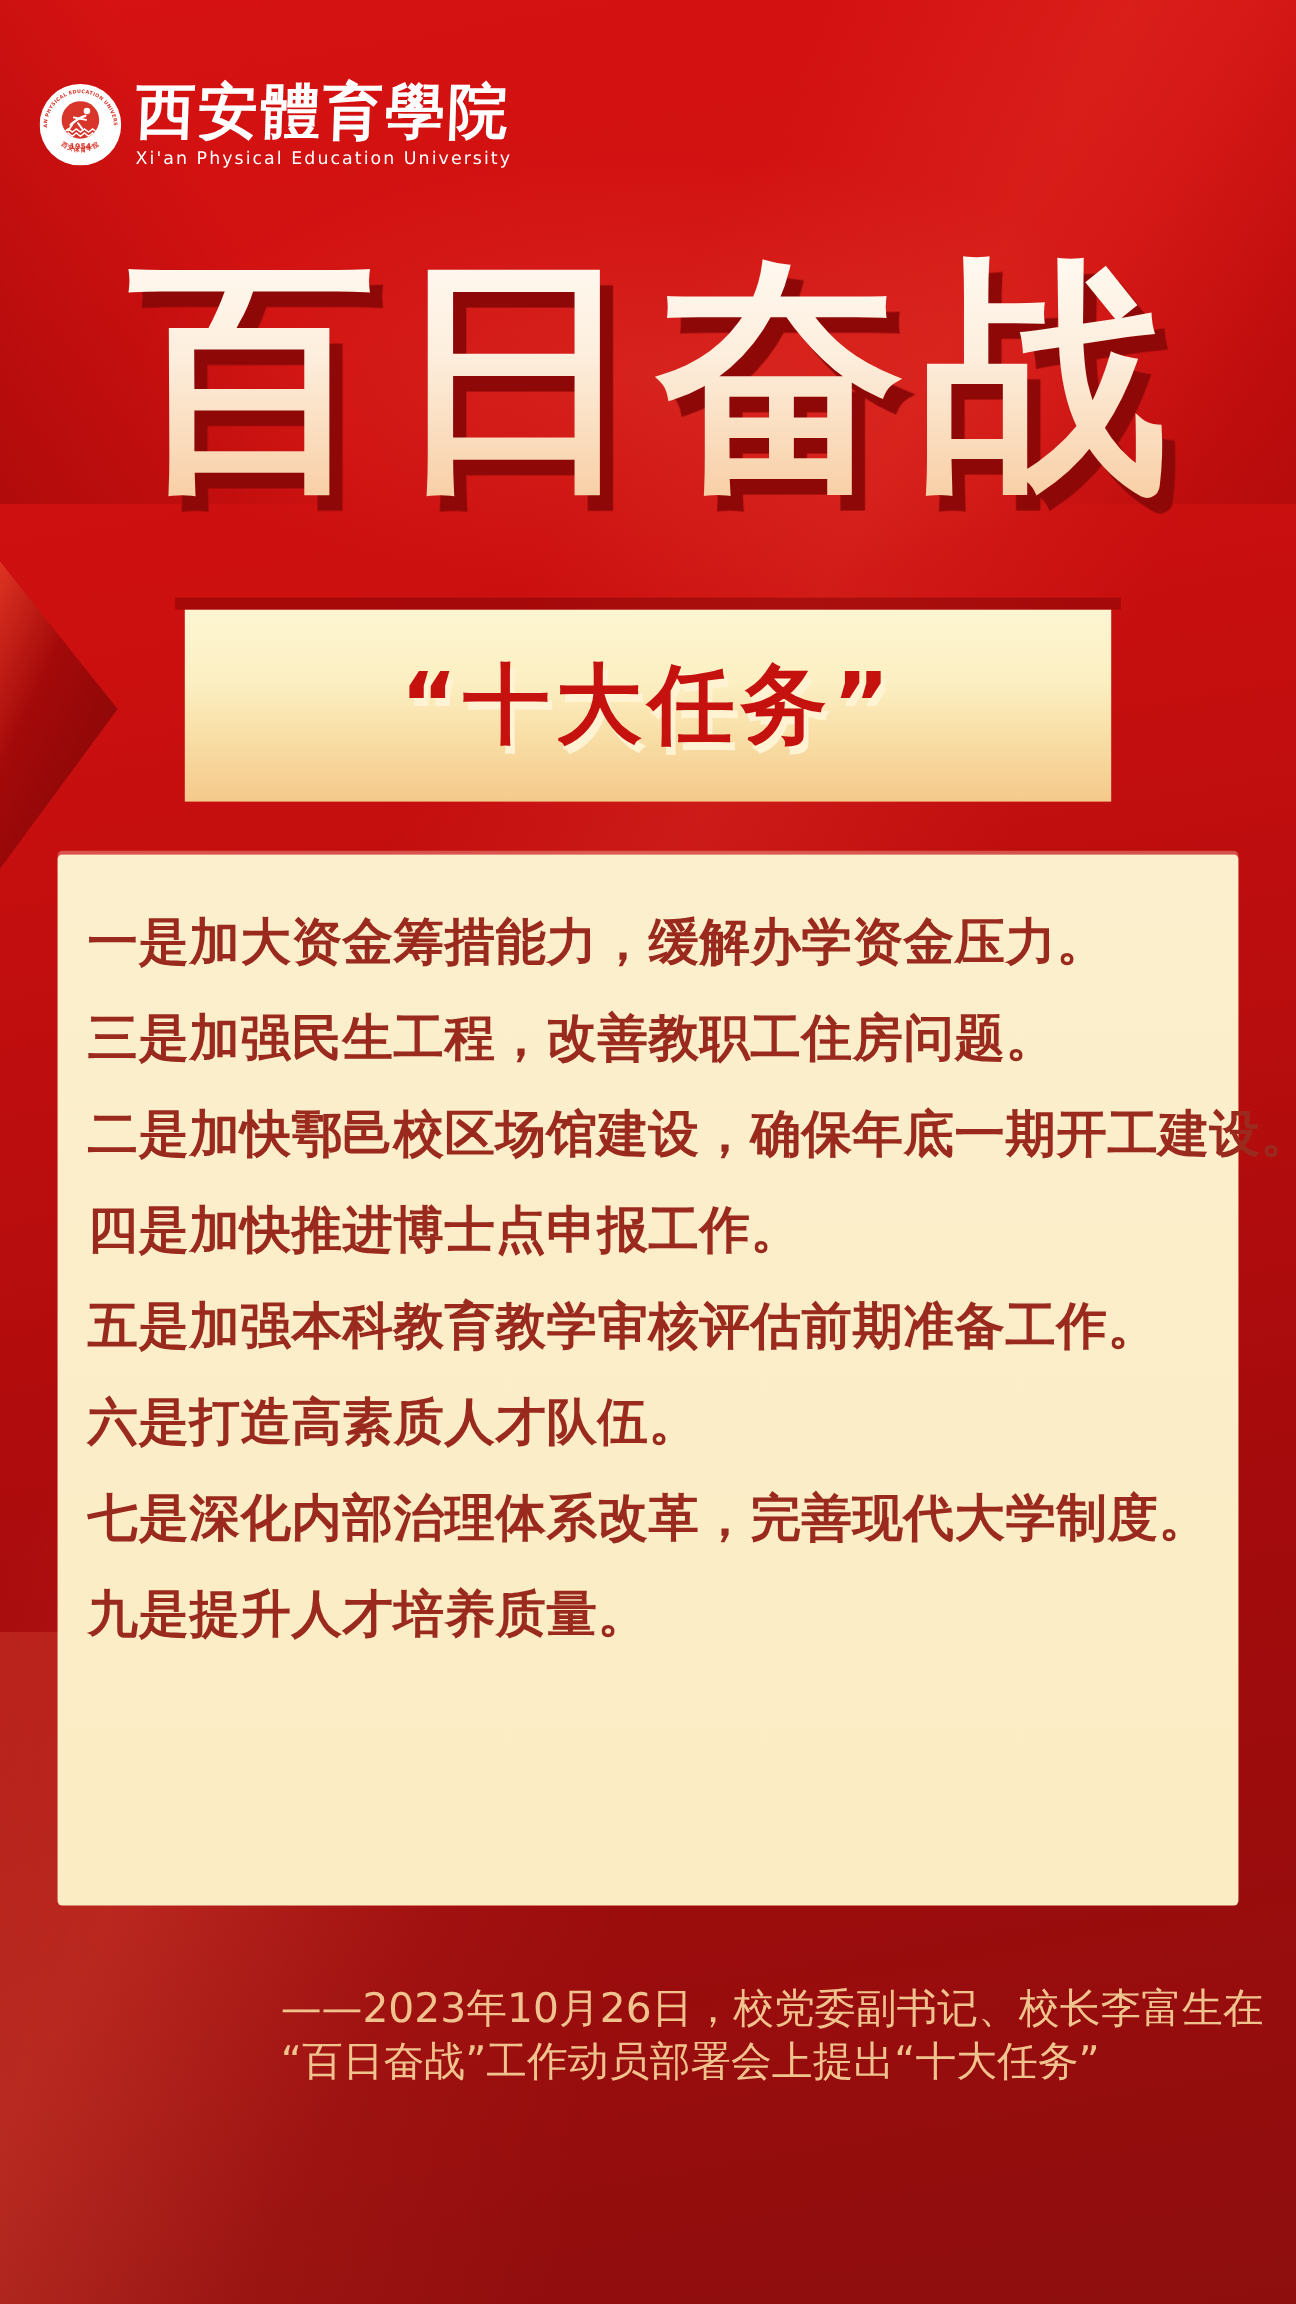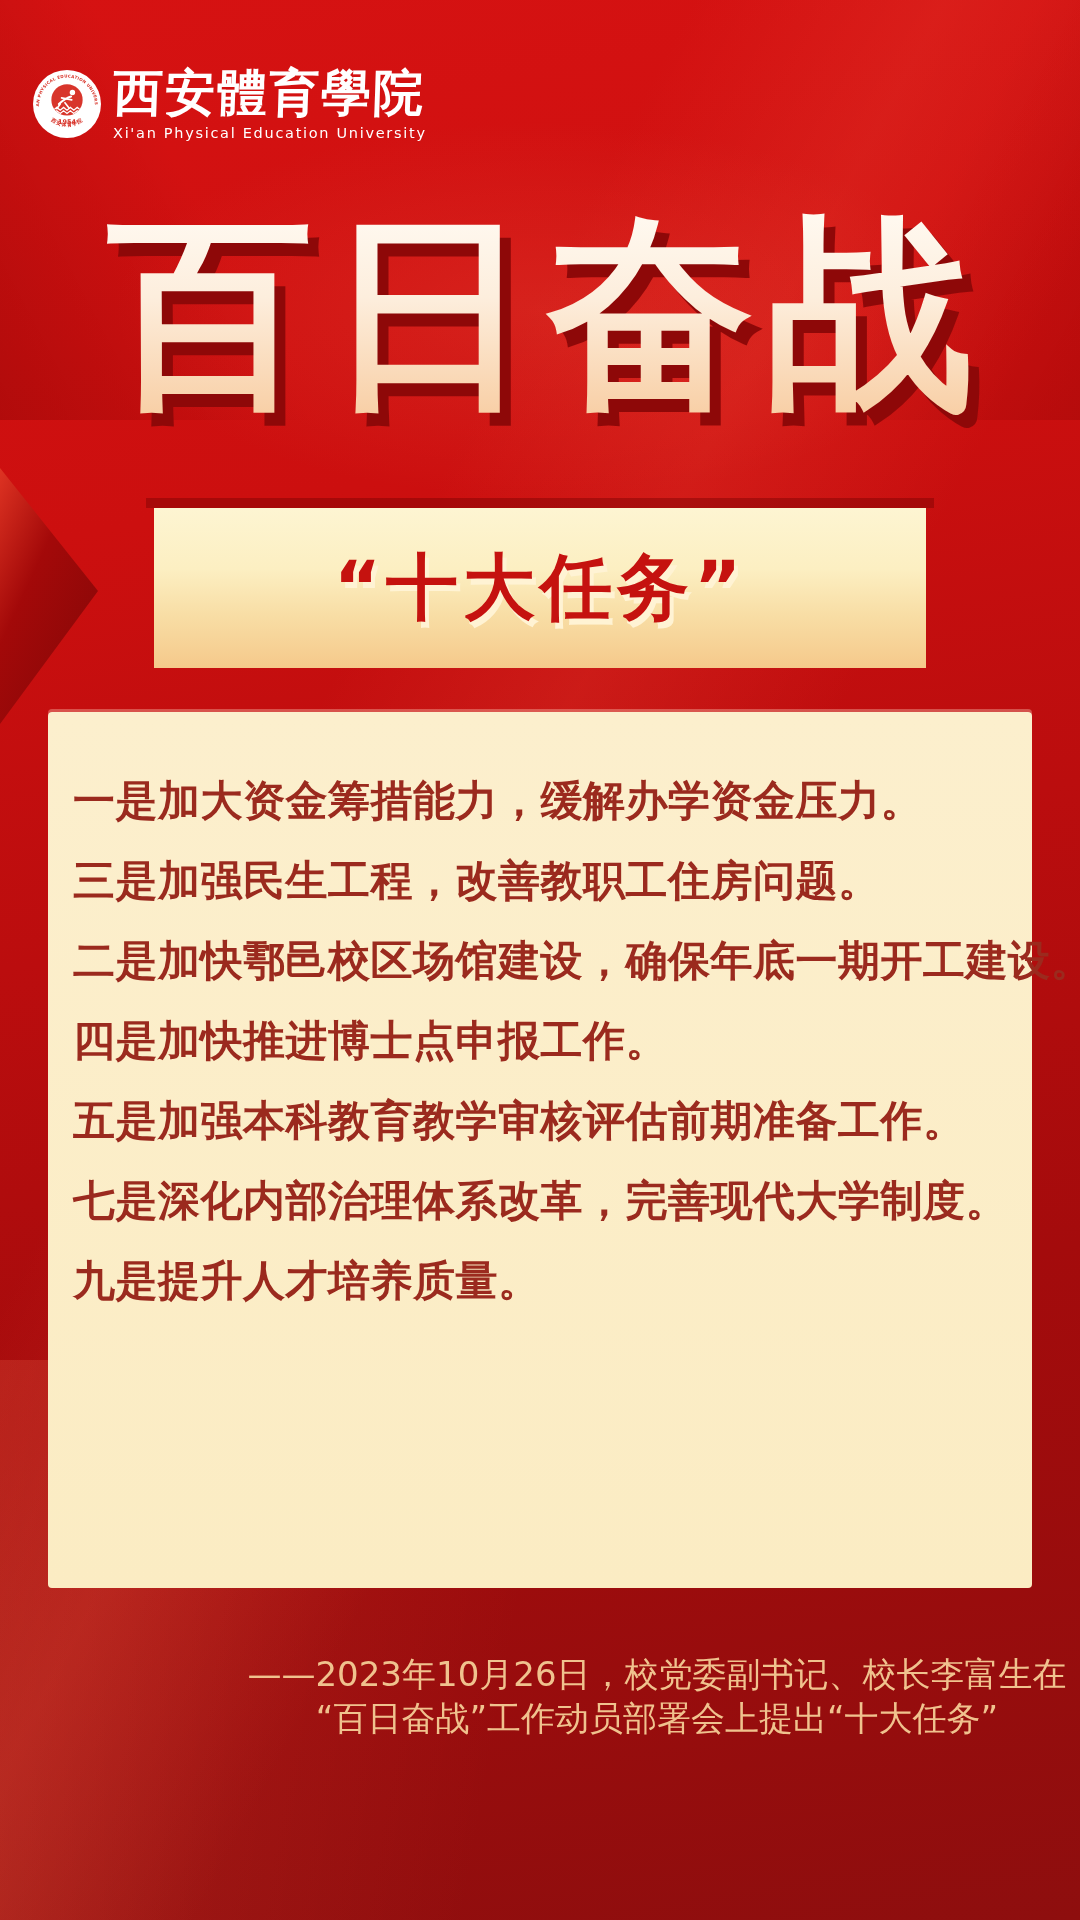--- a/index.html
+++ b/index.html
@@ -75,35 +75,35 @@
     background:rgba(122,3,3,0.45);
   }
   .banner-text{
     width:100%;height:100%;display:flex;align-items:center;justify-content:center;
     font-size:72px;font-weight:900;letter-spacing:5px;color:#c5120f;
     text-shadow:4px 6px 0 #fff3d4;white-space:nowrap;
   }
   
   .task-box{
     position:absolute;left:48px;top:712px;width:984px;height:876px;z-index:2;
-    box-sizing:border-box;padding:49px 25px 0 25px;
+    box-sizing:border-box;padding:33px 25px 0 25px;
     background:linear-gradient(180deg,#fcefcd 0%,#fbecc3 100%);
     border-radius:4px;
     box-shadow:0 -3px 0 rgba(255,210,190,0.35);
     font-family:Liberation Mono, monospace;
   }
   .task-item{
     height:80px;display:flex;align-items:center;
     font-size:42px;font-weight:700;color:#9b2a1e;
     letter-spacing:0.5px;white-space:nowrap;
   }
   
   .attribution{
     position:absolute;left:234px;top:1652px;width:846px;z-index:2;
-    text-align:center;color:#f0c28e;
+    text-align:left;color:#f0c28e;
     font-size:34px;line-height:44px;font-weight:500;white-space:nowrap;
   }
   .credit{
     position:absolute;right:98px;top:1820px;z-index:2;
     color:#efc08c;font-size:40px;font-weight:600;letter-spacing:3px;white-space:nowrap;
   }
 </style>
 </head>
 <body>
 
@@ -154,20 +154,21 @@
   <div class="banner">
     <div class="banner-text">“十大任务”</div>
   </div>
 
   <div class="task-box">
     <div class="task-item">一是加大资金筹措能力，缓解办学资金压力。</div>
     <div class="task-item">三是加强民生工程，改善教职工住房问题。</div>
     <div class="task-item">二是加快鄠邑校区场馆建设，确保年底一期开工建设。</div>
     <div class="task-item">四是加快推进博士点申报工作。</div>
     <div class="task-item">五是加强本科教育教学审核评估前期准备工作。</div>
+    <div class="task-item">六是打造高素质人才队伍。</div>
     <div class="task-item">七是深化内部治理体系改革，完善现代大学制度。</div>
     <div class="task-item">九是提升人才培养质量。</div>
   </div>
 
   <div class="attribution">
     <div>——2023年10月26日，校党委副书记、校长李富生在</div>
     <div>“百日奋战”工作动员部署会上提出“十大任务”</div>
   </div>
 
 

